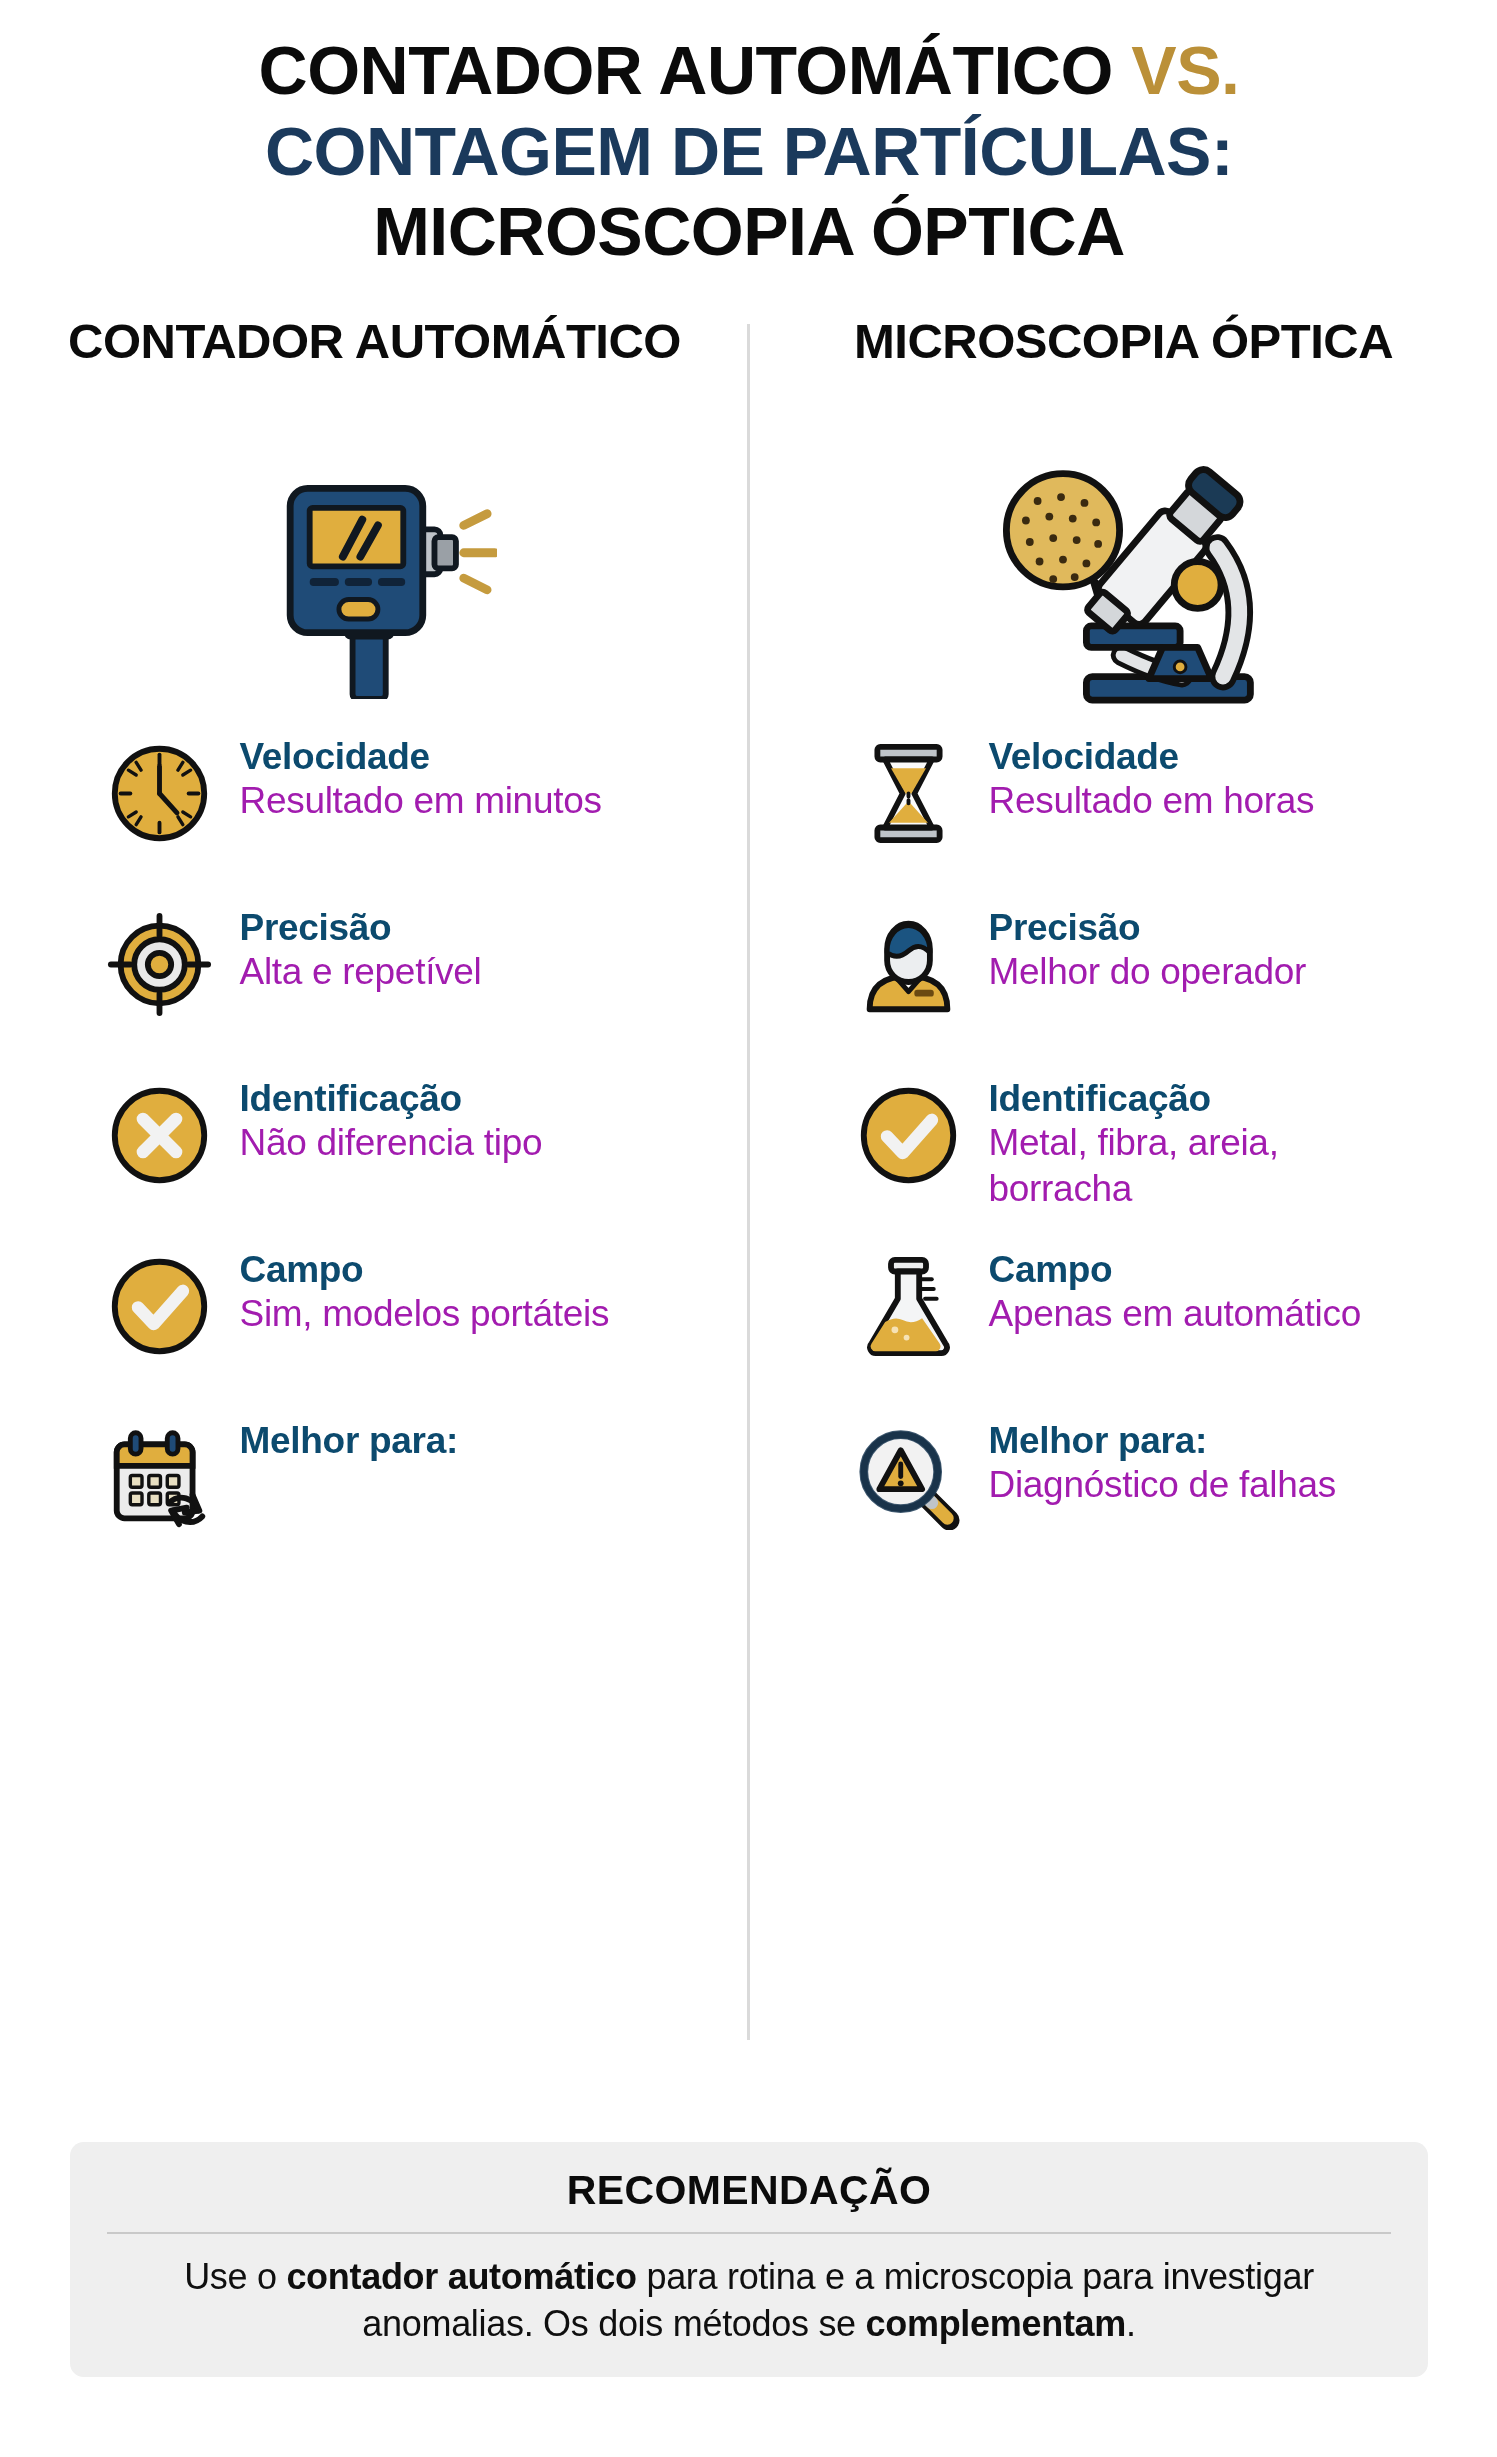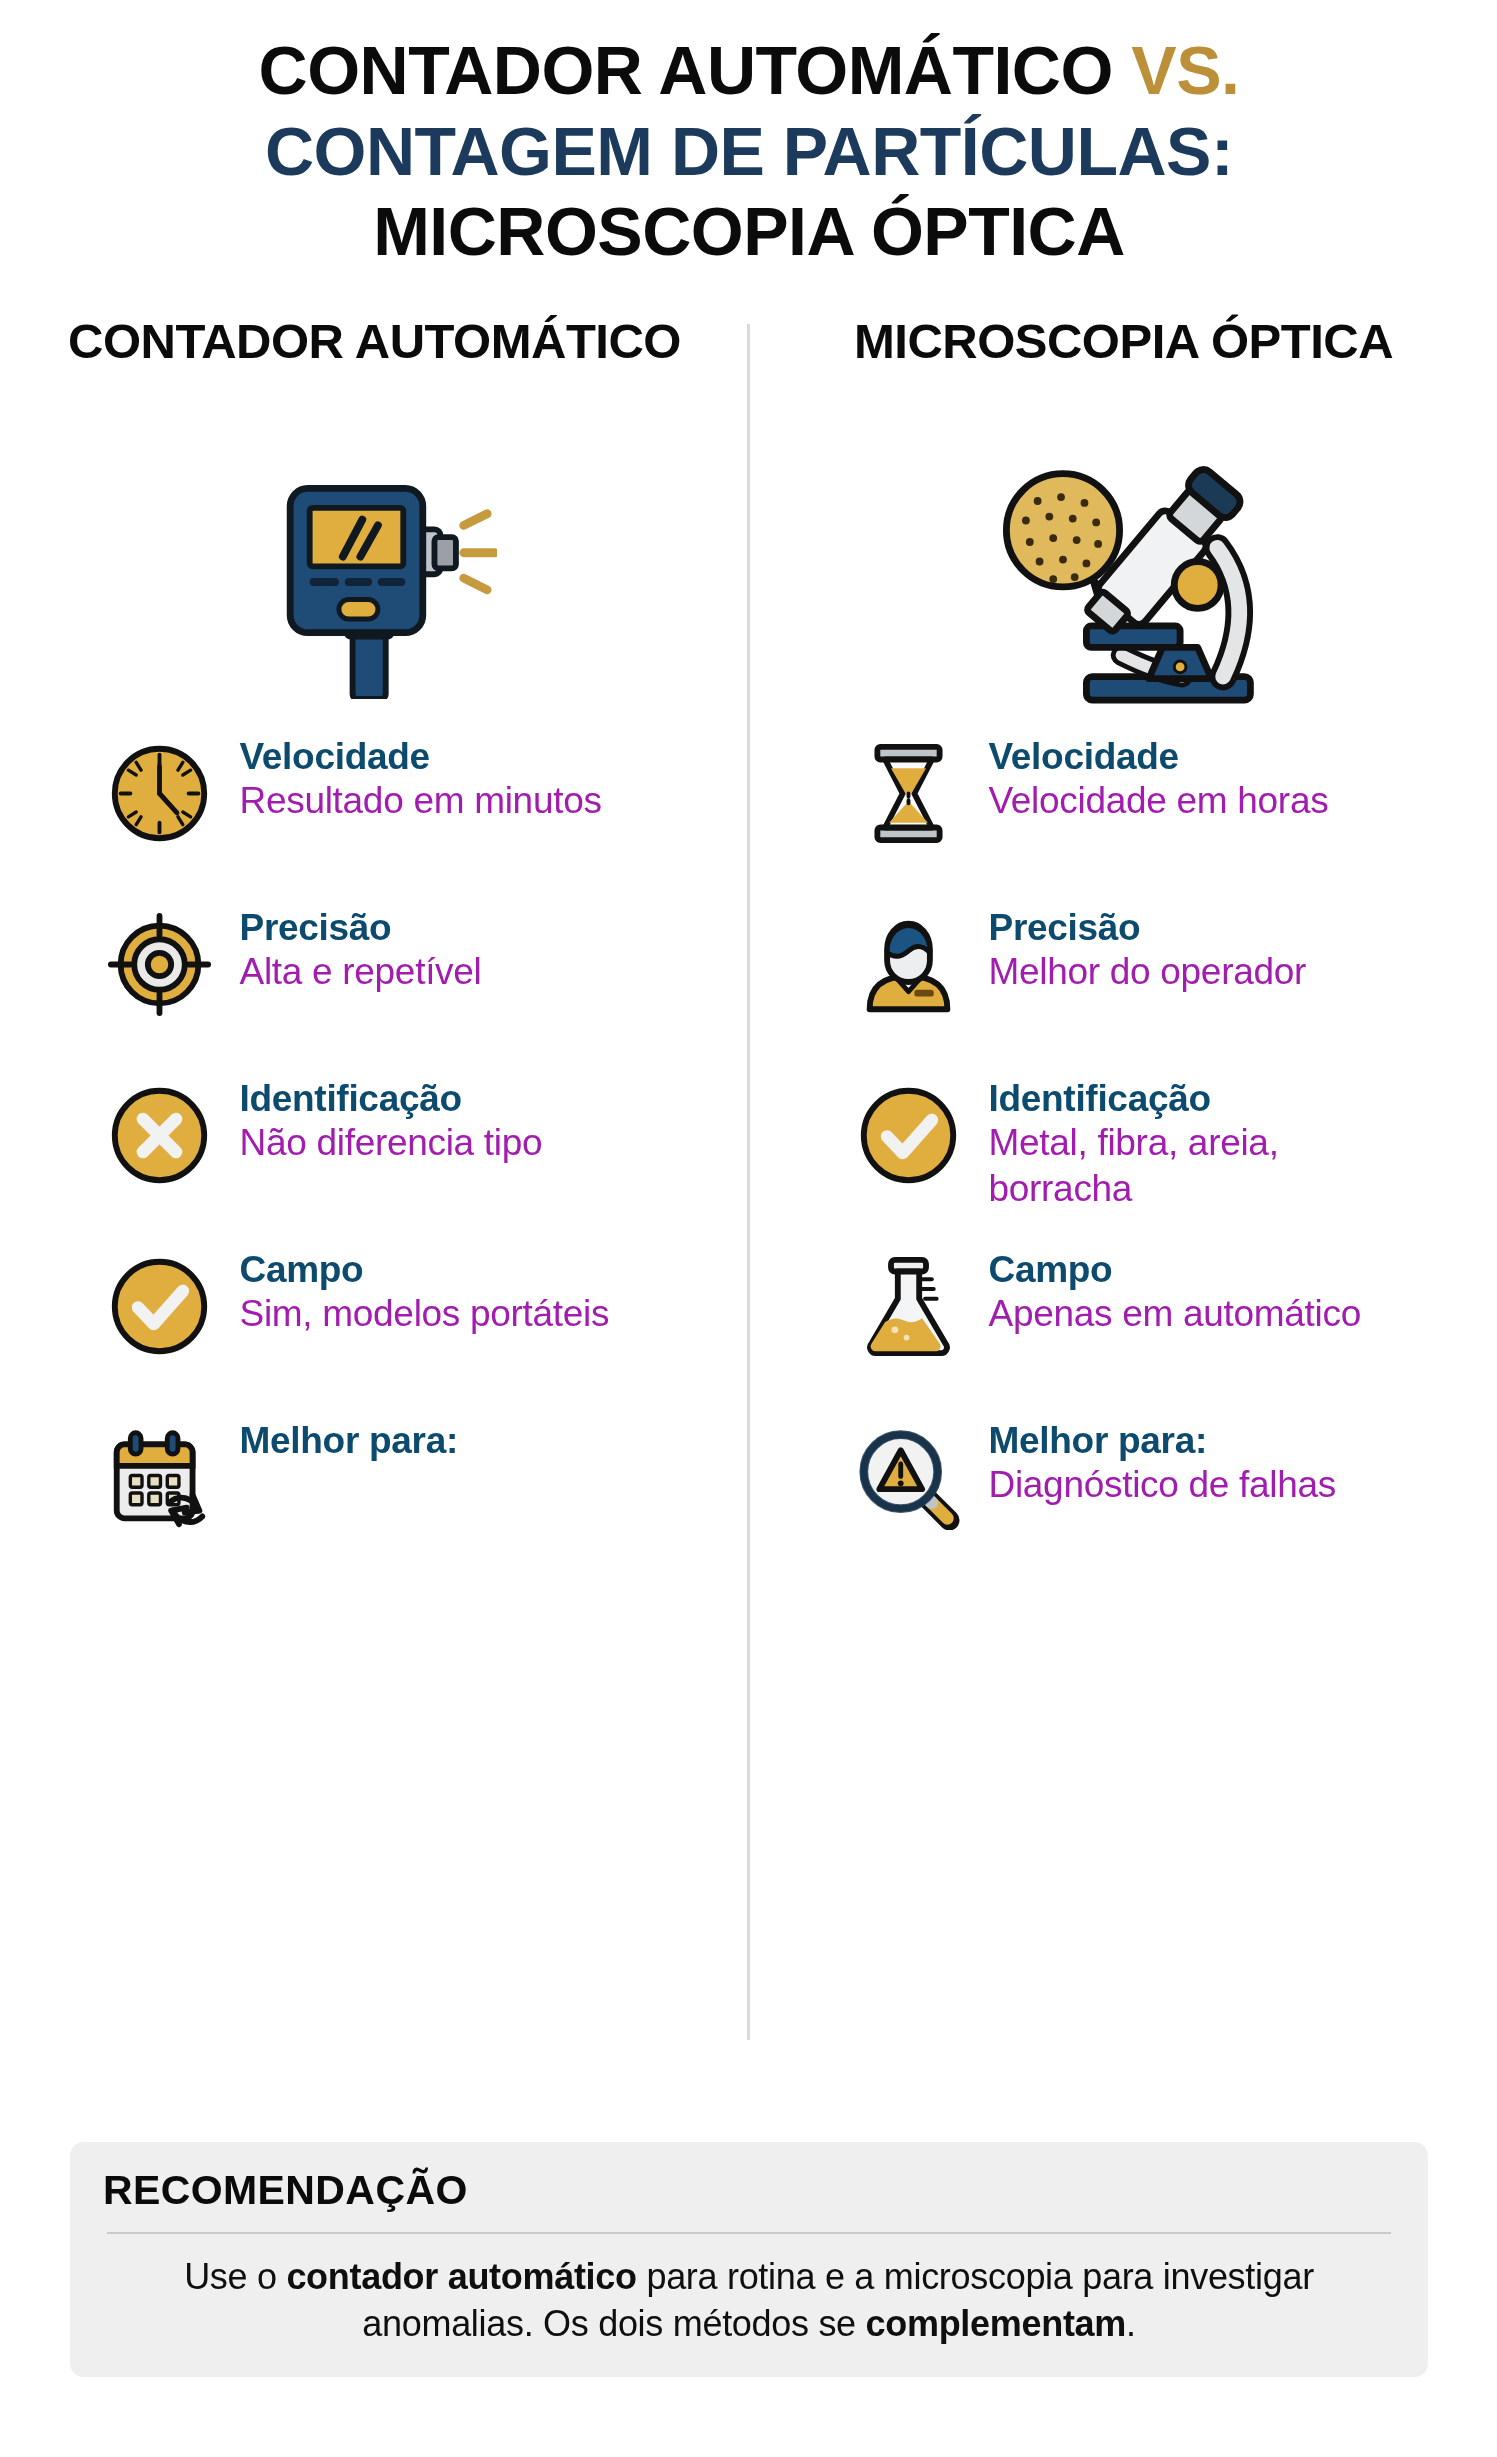--- a/index.html
+++ b/index.html
@@ -132,21 +132,21 @@
   .recommendation {
     position: absolute;
     left: 70px;
     top: 2142px;
     width: 1358px;
     background: #EFEFEF;
     border-radius: 13.7px;
     padding: 25px 33px 29px 33px;
   }
   .rec-title {
-    text-align: left;
+    text-align: center;
     font-size: 41px;
     font-weight: bold;
     color: #0B0B0B;
     letter-spacing: 0.4px;
     margin-bottom: 17.6px;
   }
   .rec-rule {
     height: 2.9px;
     background: #C9C9C9;
     margin: 0 3.9px 19.5px 3.9px;
@@ -363,21 +363,21 @@
               <rect x="22" y="6" width="64" height="13" rx="3" fill="#BFC4C9" stroke="#111111" stroke-width="6"></rect>
               <rect x="22" y="89" width="64" height="13" rx="3" fill="#BFC4C9" stroke="#111111" stroke-width="6"></rect>
               <path d="M30 19 L78 19 L60 54 L78 89 L30 89 L48 54 Z" fill="#FAFAFA" stroke="#111111" stroke-width="6" stroke-linejoin="round"></path>
               <path d="M36 28 L72 28 L57 54 L51 54 Z" fill="#E0AE3E"></path>
               <path d="M54 62 L74 84 L34 84 Z" fill="#E0AE3E"></path>
               <line x1="54" y1="54" x2="54" y2="68" stroke="#111111" stroke-width="4" stroke-dasharray="3 4" stroke-linecap="round"></line>
             </svg>
           </div>
           <div class="feature-text">
             <div class="feature-label">Velocidade</div>
-            <div class="feature-value">Velocidade em horas</div>
+            <div class="feature-value">Resultado em horas</div>
           </div>
         </div>
 
         <div class="feature-row">
           <div class="feature-icon">
             <svg width="105" height="105" viewBox="0 0 108 108">
               <path d="M14 100 q0 -34 40 -34 q40 0 40 34 z" fill="#E0AE3E" stroke="#111111" stroke-width="6" stroke-linejoin="round"></path>
               <path d="M40 66 L54 82 L68 66" fill="#FFFFFF" stroke="#111111" stroke-width="5" stroke-linejoin="round"></path>
               <rect x="60" y="80" width="20" height="7" rx="3" fill="#6A4A12"></rect>
               <path d="M32 38 a22 26 0 0 1 44 0 v12 a22 22 0 0 1 -44 0 z" fill="#ECEEF0" stroke="#111111" stroke-width="6"></path>

